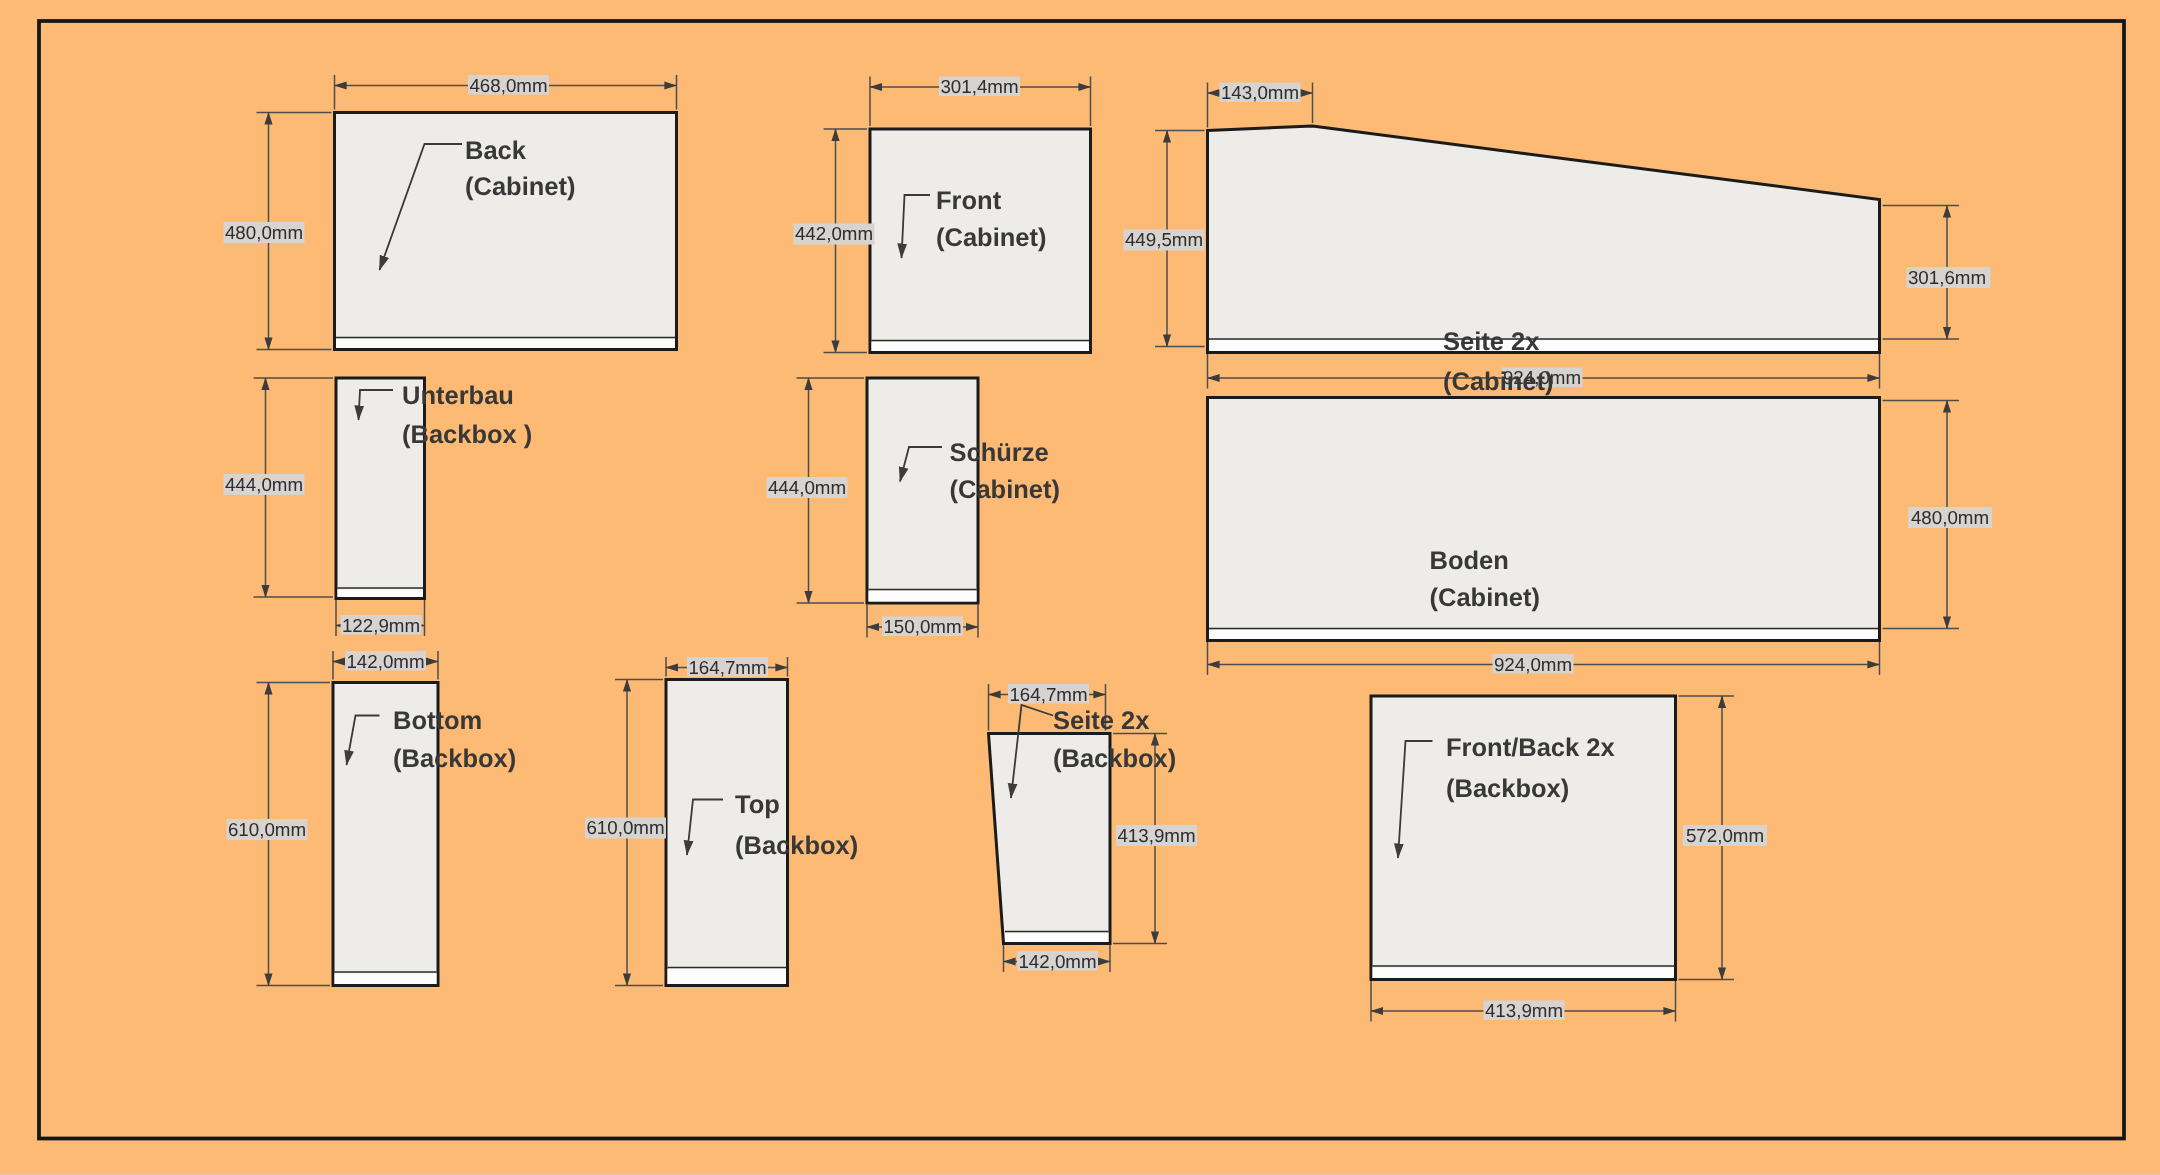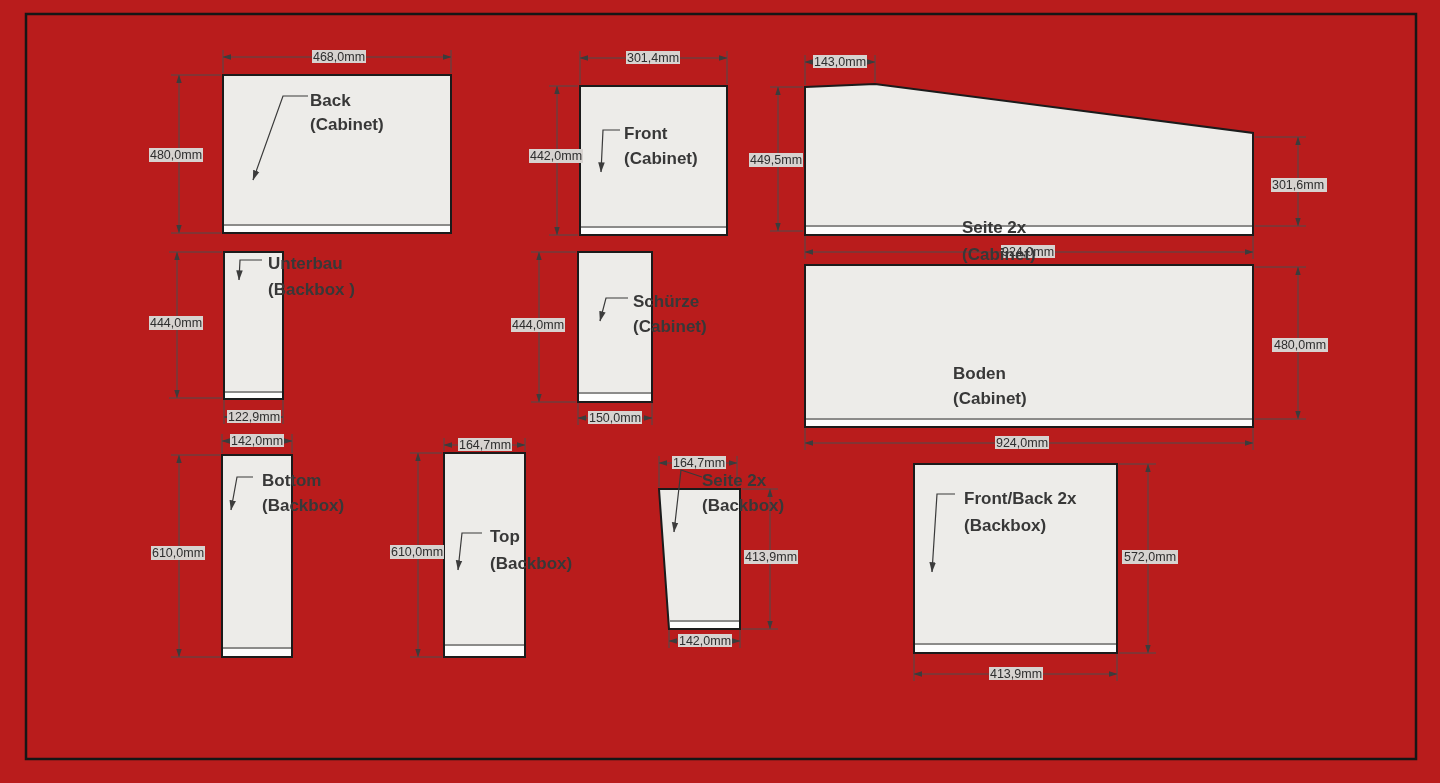--- a/index.html
+++ b/index.html
@@ -1,16 +1,16 @@
 <!DOCTYPE html>
 <html><head>
 <meta charset="utf-8">
 <style>
   html,body{margin:0;padding:0;background:#d7d3d0;width:1440px;height:783px;overflow:hidden;}
-  .canvas{position:relative;width:1440px;height:783px;background:#b91c1c;}
+  .canvas{position:relative;width:1440px;height:783px;background:#fdba74;}
   svg{display:block;}
   svg text{font-family:"Liberation Sans","DejaVu Sans",sans-serif;}
   .dim{font-size:12.5px;fill:#2e2e2e;text-anchor:middle;}
   .lbl{font-size:17px;font-weight:bold;fill:#383838;text-anchor:start;}
   .panel{fill:#edece9;stroke:#1b1b1b;stroke-width:2;}
   .groove{stroke:#2a2a2a;stroke-width:1;fill:none;}
   .strip{fill:#fdfdfd;}
   .dimline{stroke:#4d4d4d;stroke-width:1;fill:none;}
   .tick{stroke:#4d4d4d;stroke-width:1;}
   .leader{stroke:#3a3a3a;stroke-width:1.2;fill:none;}

